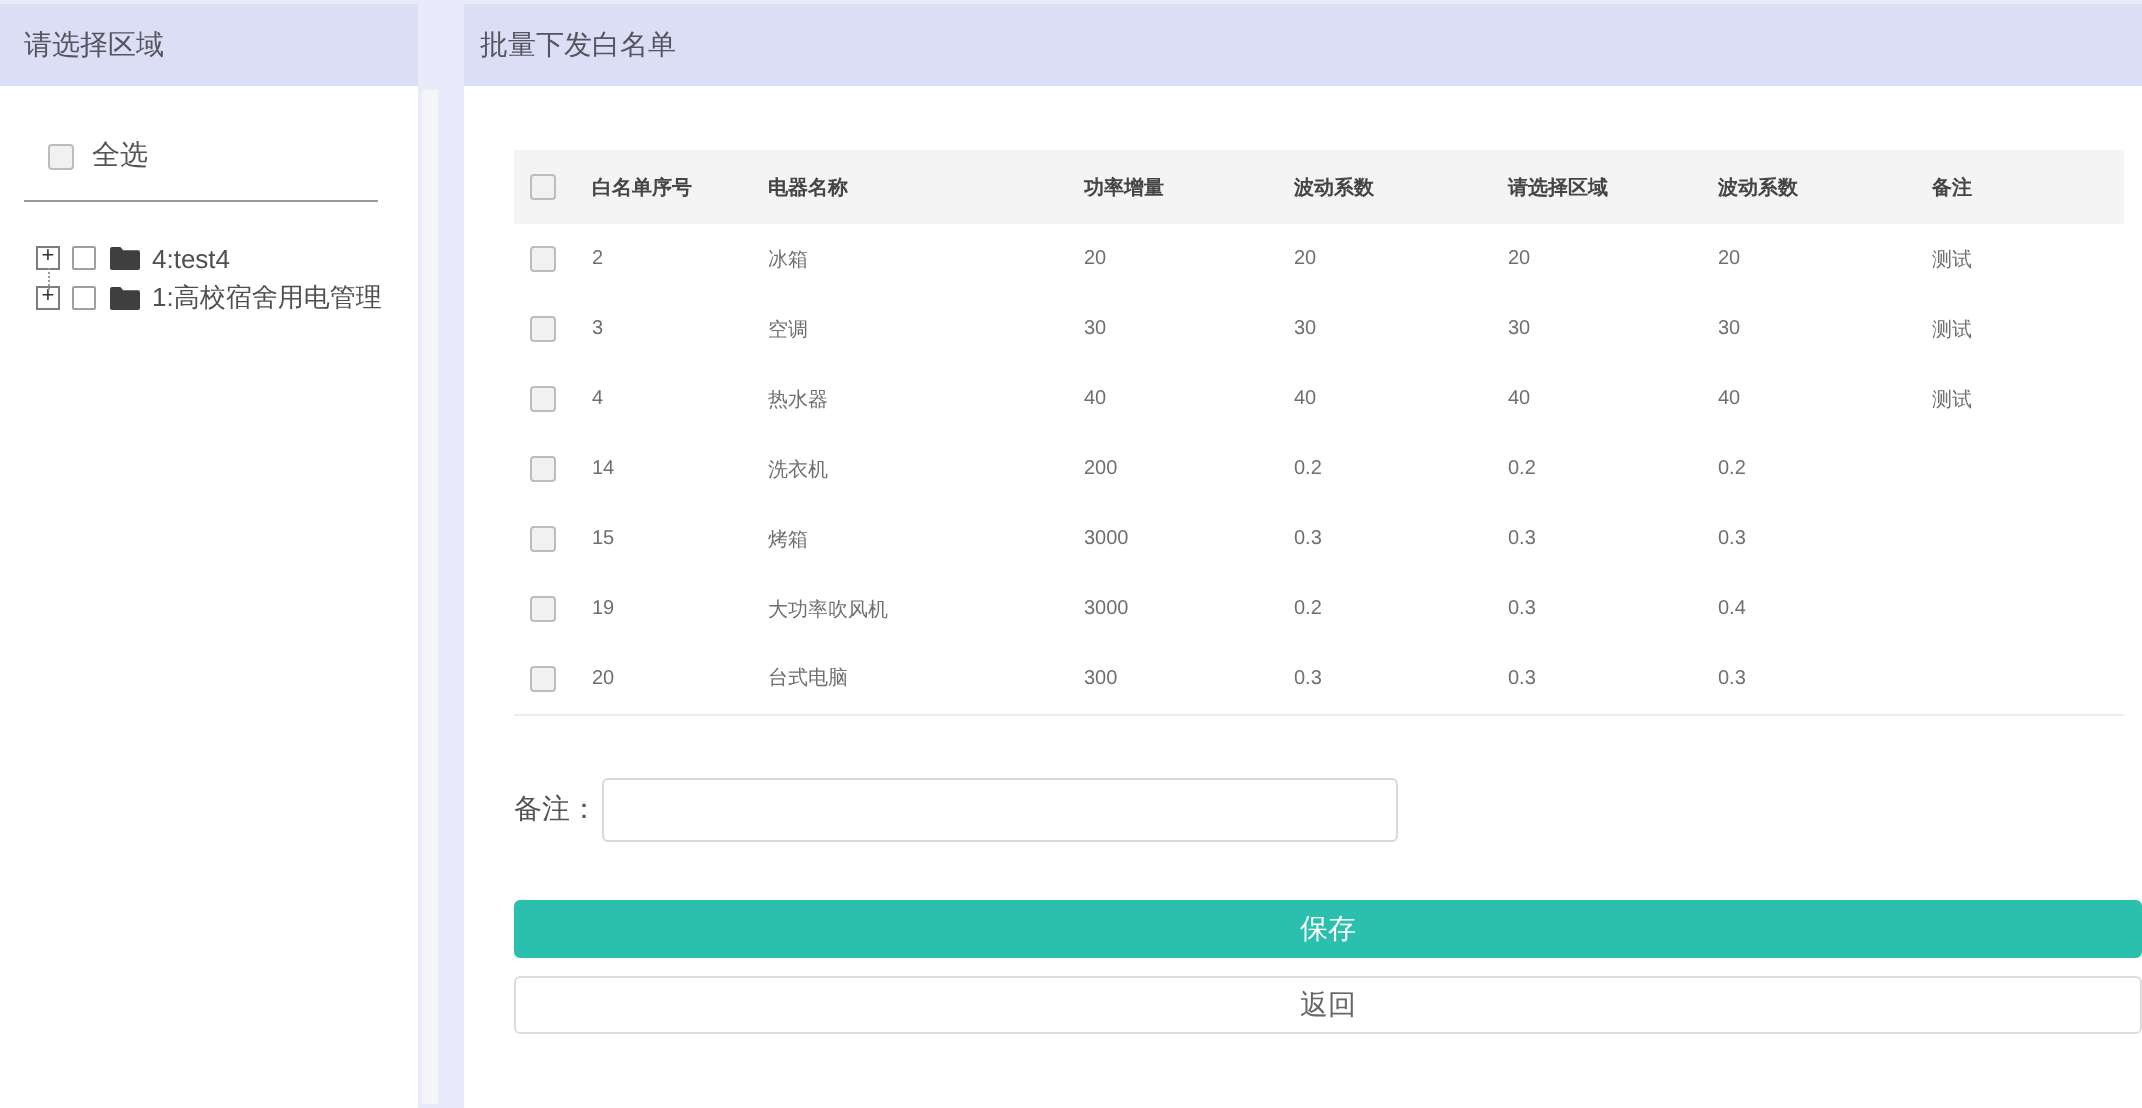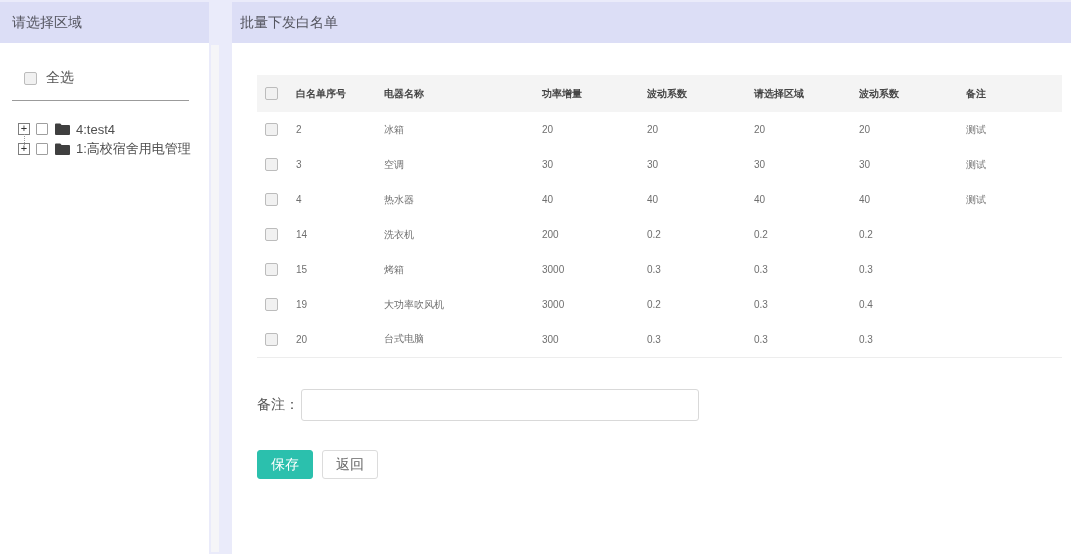--- a/index.html
+++ b/index.html
@@ -66,21 +66,21 @@
   
   .remark-row {
     margin:31px 0 0 25px; display:flex; align-items:center;
     font-size:14px; color:#555;
   }
   .remark-row input {
     width:398px; height:32px; box-sizing:border-box; margin-left:2px;
     border:1px solid #d9d9d9; border-radius:3px; padding:0 8px;
     font:inherit; color:#555; background:#fff;
   }
-  .btn-row { margin:29px 0 0 25px; display:flex; gap:9px; }
+  .btn-row { margin:29px 0 0 25px; display:flex; gap:9px;flex-direction:column; }
   .btn {
     font-family:inherit; font-size:14px; height:29px; padding:0 13px;
     border-radius:3px; cursor:pointer; line-height:27px;
   }
   .btn-save { background:#2bc0ad; border:1px solid #2bc0ad; color:#ffffff; }
   .btn-back { background:#ffffff; border:1px solid #dcdcdc; color:#666666; }
 </style>
 </head>
 <body>
 

